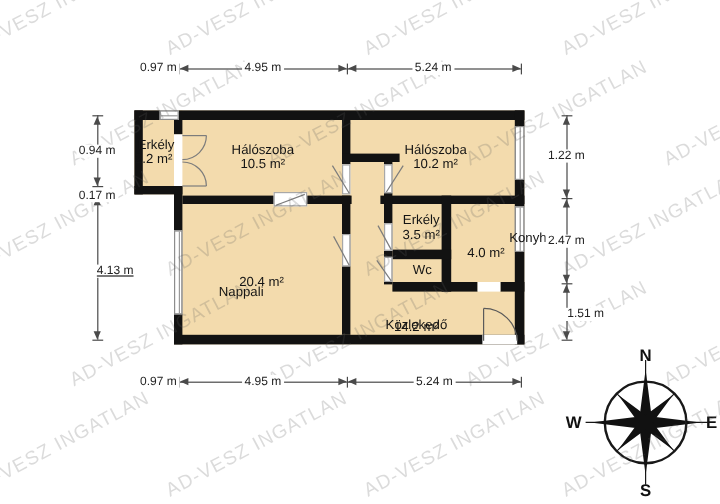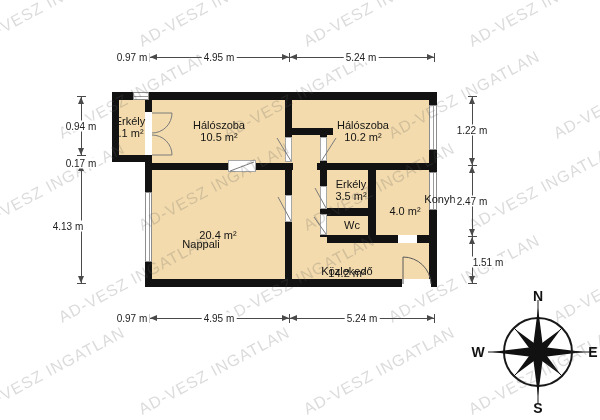--- a/index.html
+++ b/index.html
@@ -104,21 +104,21 @@
     </g>
     <g>
       <circle cx="538" cy="352" r="34" stroke="#181818" stroke-width="2" fill="none"></circle>
       <path d="M538,300 L538,404 M488,352 L590,352 M514,328 L562,376 M514,376 L562,328" stroke="#181818" stroke-width="1" fill="none"></path>
       <polygon points="538,308 543,347 584,352 543,357 538,396 533,357 492,352 533,347" fill="#111"></polygon>
       <polygon points="561,329 544,352 561,375 538,358 515,375 532,352 515,329 538,346" fill="#111"></polygon>
     </g>
   </svg>
 
   <div class="rlabel lbl" style="left:130px;top:121px;">Erkély</div>
-  <div class="rlabel lbl" style="left:128px;top:133px;">4.1 m²</div>
+  <div class="rlabel lbl" style="left:128px;top:133px;">2.2 m²</div>
   <div class="rlabel lbl" style="left:219px;top:125px;">Hálószoba</div>
   <div class="rlabel lbl" style="left:219px;top:137px;">10.5 m²</div>
   <div class="rlabel lbl" style="left:363px;top:125px;">Hálószoba</div>
   <div class="rlabel lbl" style="left:363px;top:137px;">10.2 m²</div>
   <div class="rlabel lbl" style="left:201px;top:223px;margin-top:21px;">Nappali</div>
   <div class="rlabel lbl" style="left:218px;top:235px;text-align:right;">20.4 m²</div>
   <div class="rlabel lbl" style="left:351px;top:184px;">Erkély</div>
   <div class="rlabel lbl" style="left:351px;top:196px;">3.5 m²</div>
   <div class="rlabel lbl" style="left:352px;top:225px;">Wc</div>
   <div class="rlabel lbl" style="left:405px;top:199px;margin-left:38px;">Konyha</div>
@@ -166,21 +166,21 @@
     <div class="tick tkh" style="left:77px;top:96px;"></div>
     <div class="tick tkh" style="left:77px;top:155px;"></div>
     <div class="tick tkh" style="left:77px;top:163px;"></div>
     <div class="tick tkh" style="left:77px;top:283px;"></div>
     <div class="ar u" style="left:78px;top:97px;"></div>
       <div class="ar d" style="left:78px;top:148px;"></div>
     <div class="ar u" style="left:78px;top:164px;"></div>
       <div class="ar d" style="left:78px;top:276px;"></div>
     <div class="dlab" style="left:81px;top:126px;">0.94 m</div>
     <div class="dlab" style="left:81px;top:163px;">0.17 m</div>
-    <div class="dlab" style="left:68px;top:226px;">4.13 m</div>
+    <div class="dlab" style="left:96px;top:226px;text-decoration:underline;">4.13 m</div>
   </div>
 
   <div>
     <div class="dimv" style="left:472px;top:96px;height:69px;"></div>
     <div class="dimv" style="left:472px;top:165px;height:71px;"></div>
     <div class="dimv" style="left:472px;top:236px;height:47px;"></div>
     <div class="tick tkh" style="left:468px;top:96px;"></div>
     <div class="tick tkh" style="left:468px;top:165px;"></div>
     <div class="tick tkh" style="left:468px;top:236px;"></div>
     <div class="tick tkh" style="left:468px;top:283px;"></div>

